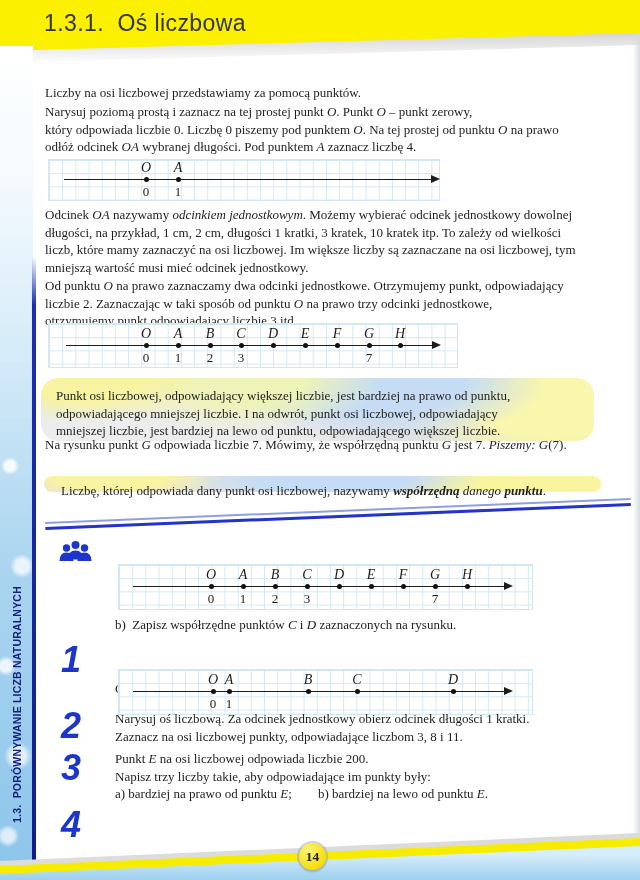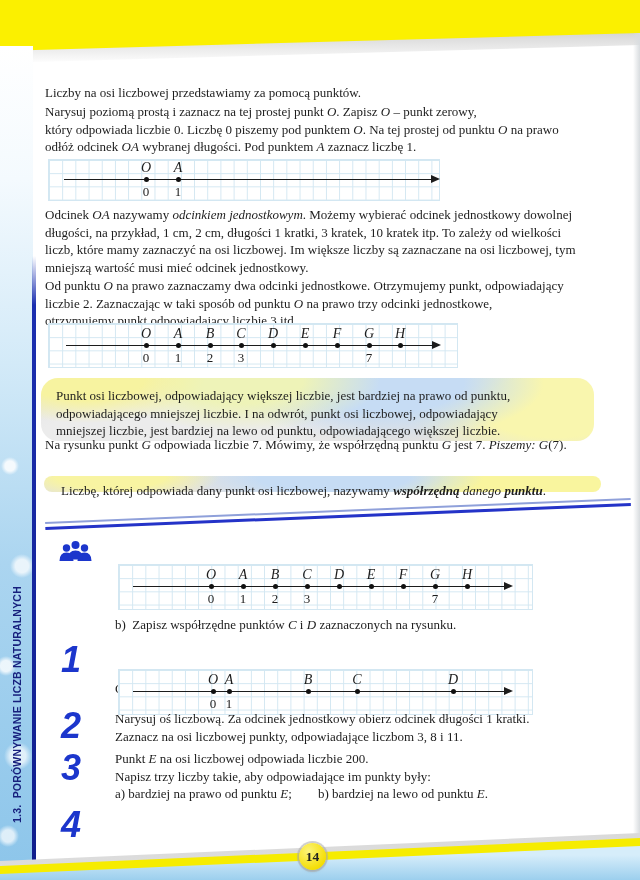--- a/index.html
+++ b/index.html
@@ -101,30 +101,31 @@
     display:flex;align-items:center;justify-content:center;
     font-size:13.5px;font-weight:bold;color:#222;}
 </style>
 </head>
 <body>
 
 <div id="page">
 
   <div class="banner-shadow"></div>
   <div class="banner"></div>
+  <div class="page-title">1.3.1.  Oś liczbowa</div>
 
   <div class="sidebar-sky"></div>
   <div class="sidebar-line"></div>
   <div class="sidebar-label">1.3.  PORÓWNYWANIE LICZB NATURALNYCH</div>
   <div class="right-edge"></div>
 
   <div class="para" id="p1"><span>Liczby na osi liczbowej przedstawiamy za pomocą punktów.</span></div>
-  <div class="para" id="p2"><span>Narysuj poziomą prostą i zaznacz na tej prostej punkt </span><span class="seg-i">O</span><span>. Zapisz </span><span class="seg-i">O</span><span> – punkt zerowy,
+  <div class="para" id="p2"><span>Narysuj poziomą prostą i zaznacz na tej prostej punkt </span><span class="seg-i">O</span><span>. Punkt </span><span class="seg-i">O</span><span> – punkt zerowy,
 który odpowiada liczbie 0. Liczbę 0 piszemy pod punktem </span><span class="seg-i">O</span><span>. Na tej prostej od punktu </span><span class="seg-i">O</span><span> na prawo
-odłóż odcinek </span><span class="seg-i">OA</span><span> wybranej długości. Pod punktem </span><span class="seg-i">A</span><span> zaznacz liczbę 1.</span></div>
+odłóż odcinek </span><span class="seg-i">OA</span><span> wybranej długości. Pod punktem </span><span class="seg-i">A</span><span> zaznacz liczbę 4.</span></div>
 
   <div class="numberline" id="nl1">
       <div class="nl-axis" style="left: 15px; top: 19px; width: 369px;"></div>
       <div class="nl-arrow" style="left: 382px; top: 15.3px;"></div>
       <div class="nl-dot" style="left: 94.5px; top: 17.3px;"></div>
       <div class="nl-label" style="left: 97px; top: 1px;">O</div>
       <div class="nl-num" style="left: 97px; top: 25px;">0</div>
       <div class="nl-dot" style="left: 126.5px; top: 17.3px;"></div>
       <div class="nl-label" style="left: 129px; top: 1px;">A</div>
       <div class="nl-num" style="left: 129px; top: 25px;">1</div>

